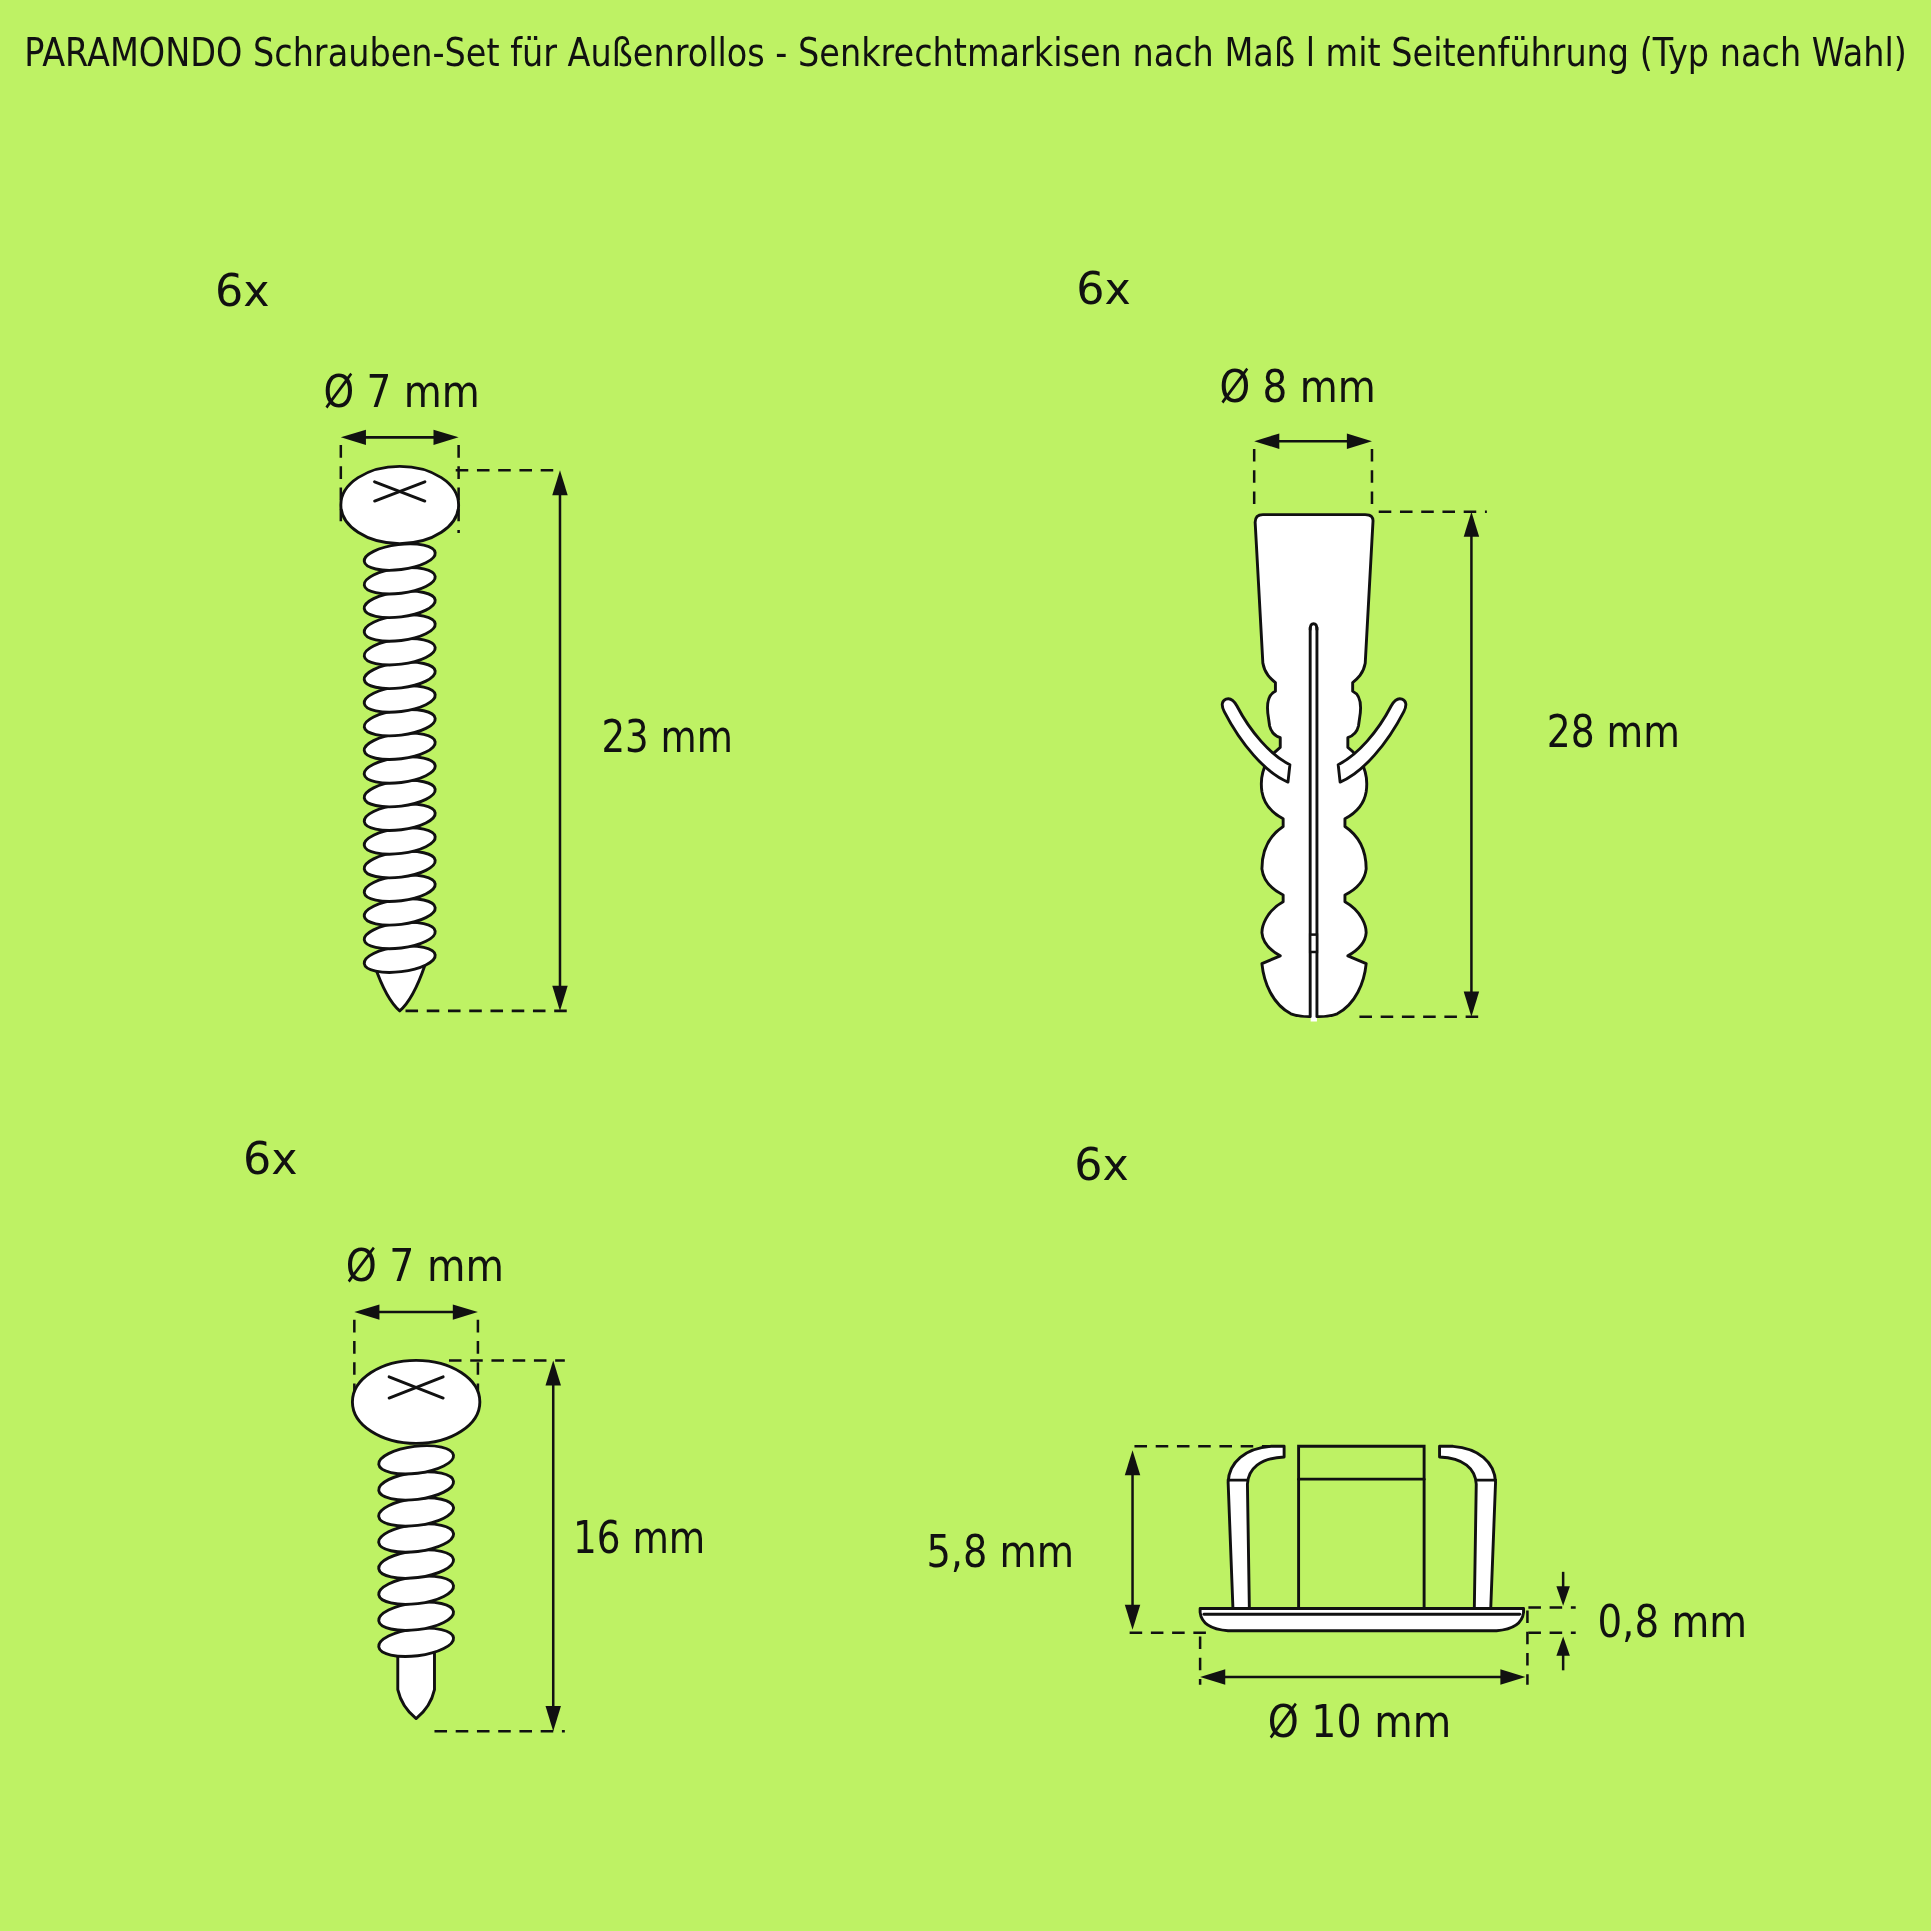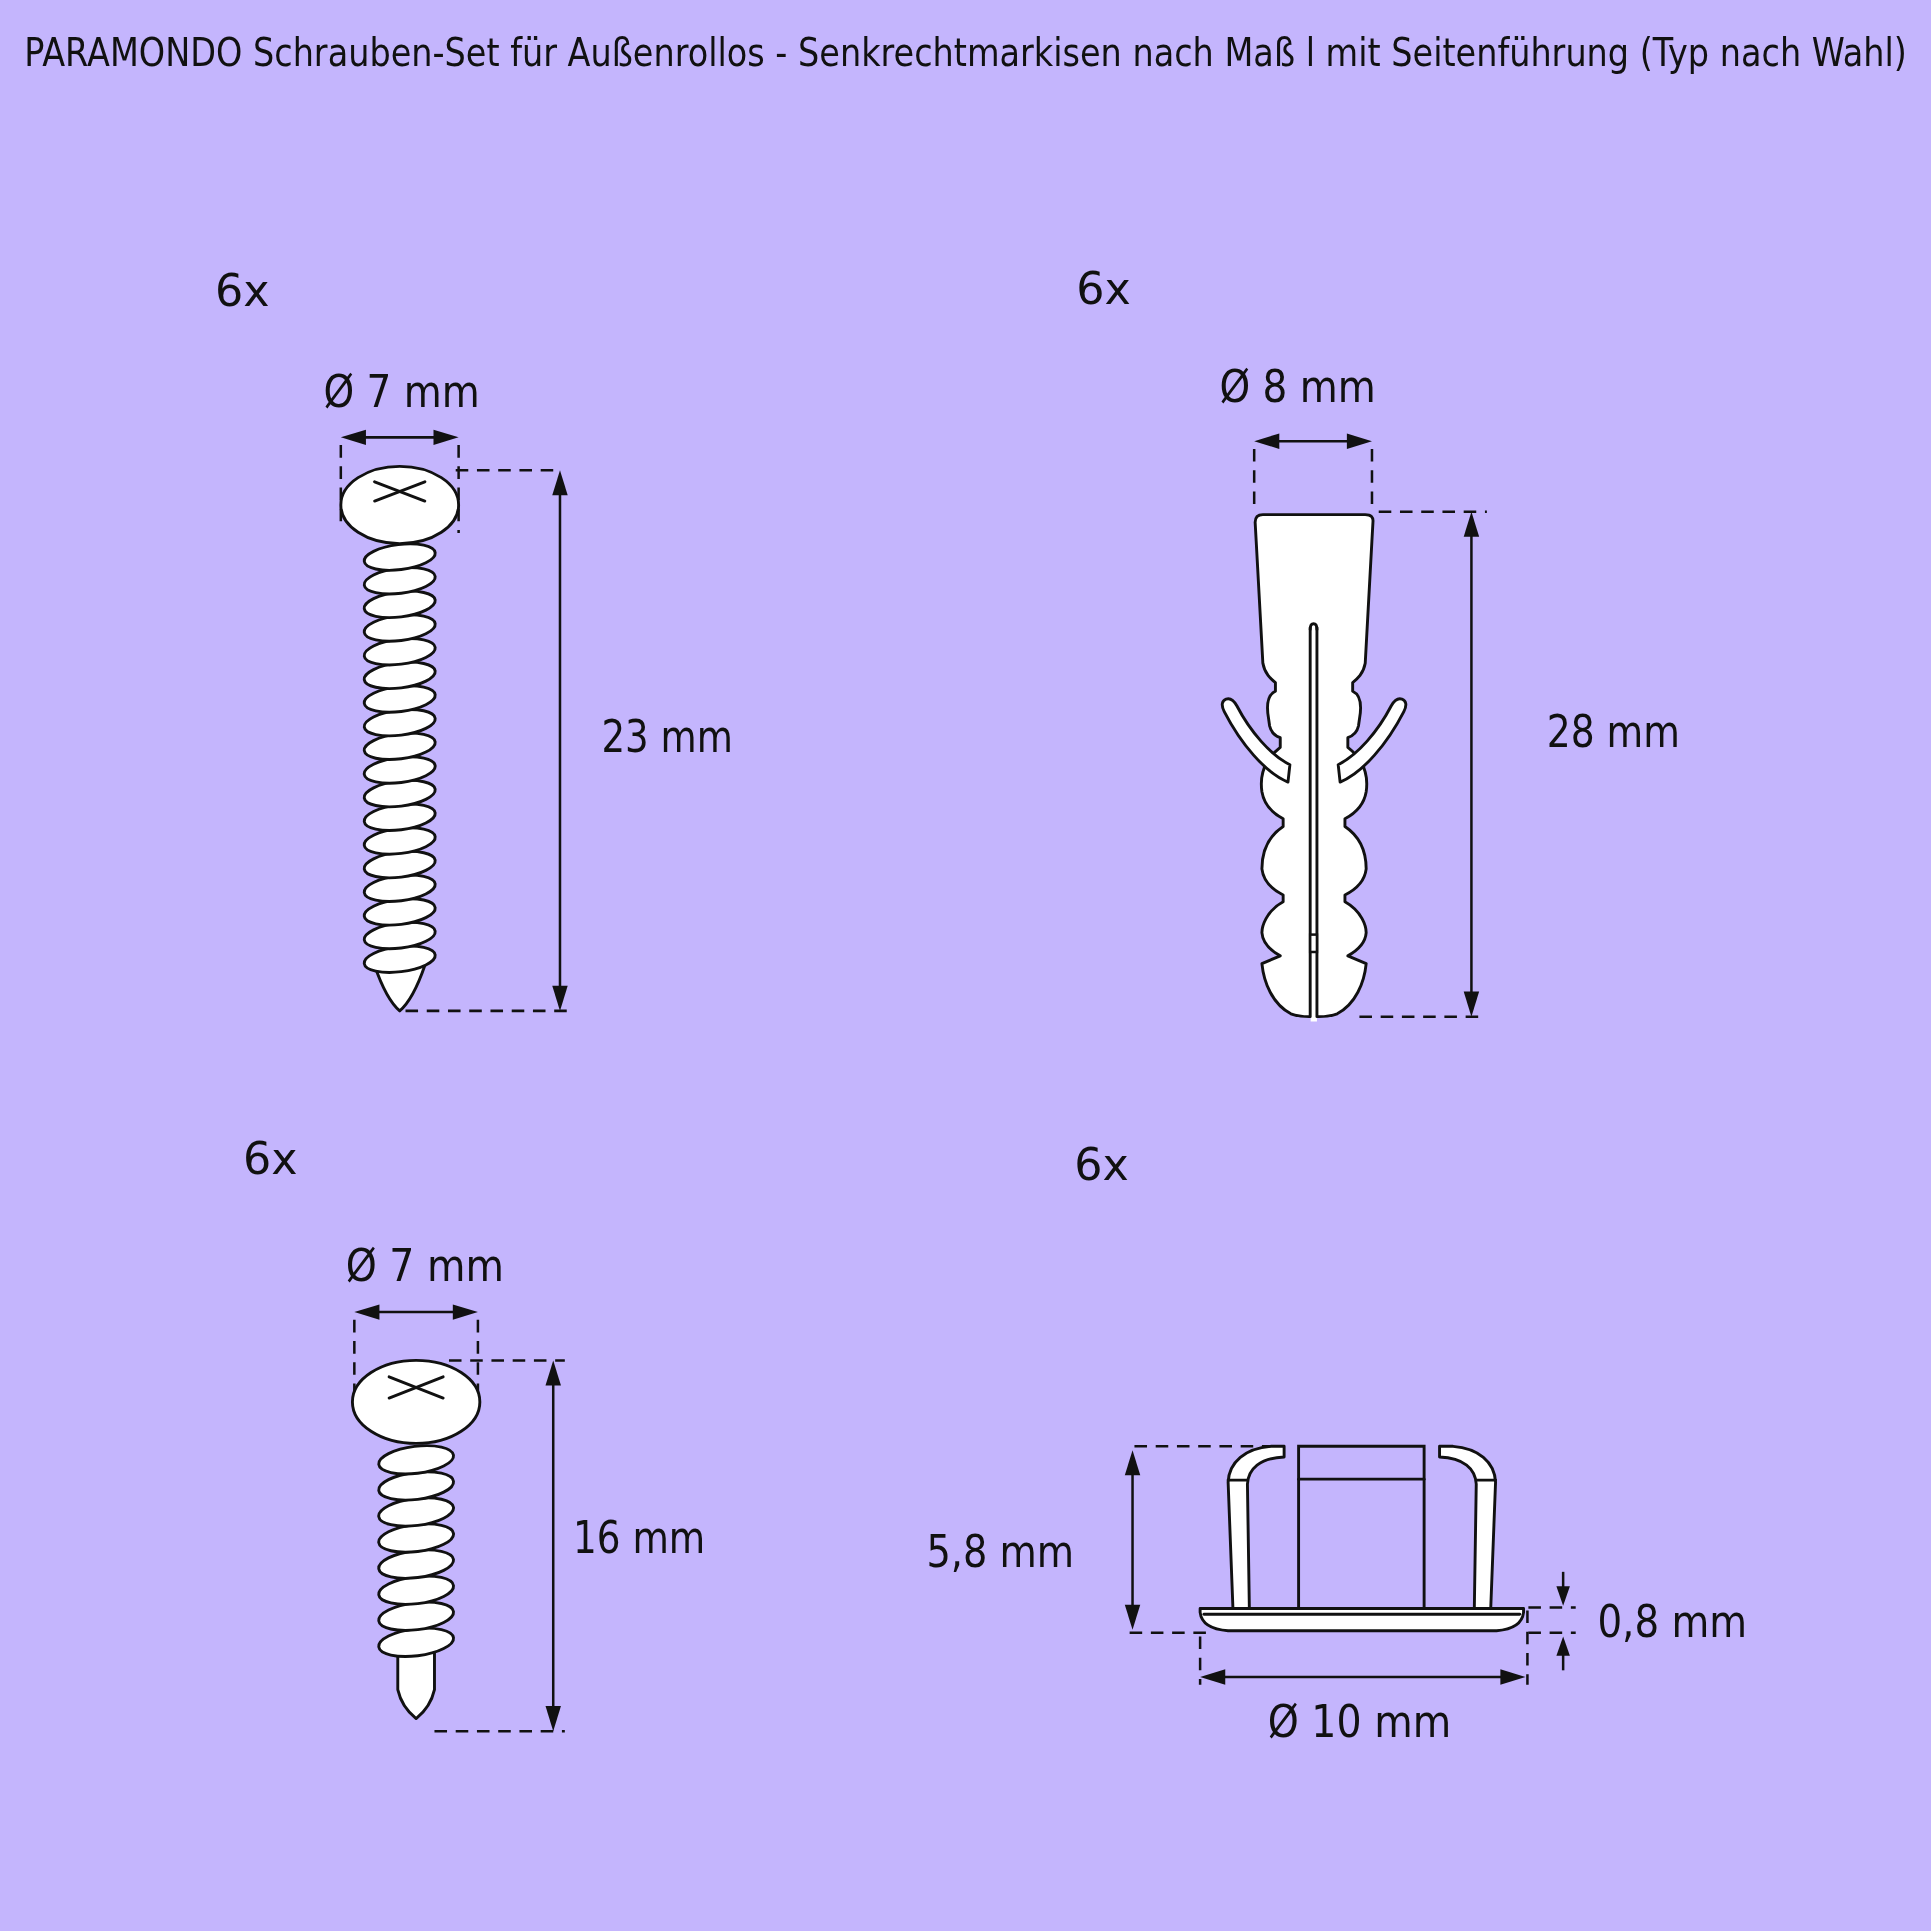--- a/index.html
+++ b/index.html
@@ -1,17 +1,17 @@
 <!DOCTYPE html>
 <html><head>
 <meta charset="utf-8">
 <style>
   html,body{margin:0;padding:0;background:#ffffff;}
   body{font-family:"DejaVu Sans","Liberation Sans",sans-serif;}
-  .stage{width:1931px;height:1931px;position:relative;background:#c4b5fd;}
+  .stage{width:1931px;height:1931px;position:relative;background:#bef264;}
   svg{display:block;}
   svg text{fill:#111111;}
   .outline{fill:#ffffff;stroke:#111111;stroke-width:3;stroke-linejoin:round;stroke-linecap:round;}
   .thin{fill:none;stroke:#111111;stroke-width:3;stroke-linecap:round;}
   .dim{stroke:#111111;stroke-width:2.6;fill:none;}
   .dash{stroke:#111111;stroke-width:2.6;fill:none;stroke-dasharray:13 9;}
   .ah{fill:#111111;stroke:none;}
   .lbl{font-size:46px;}
   .ttl{font-size:40px;}
 </style>

